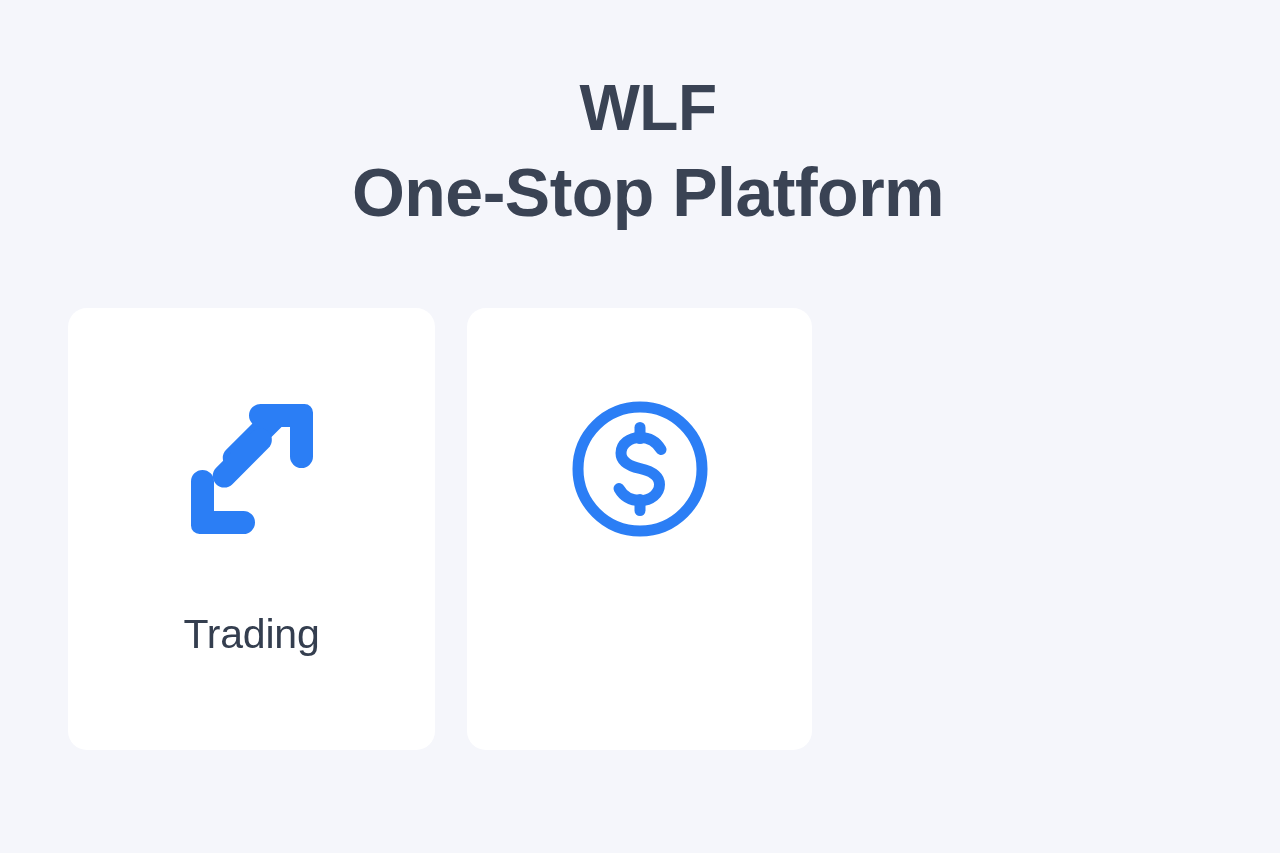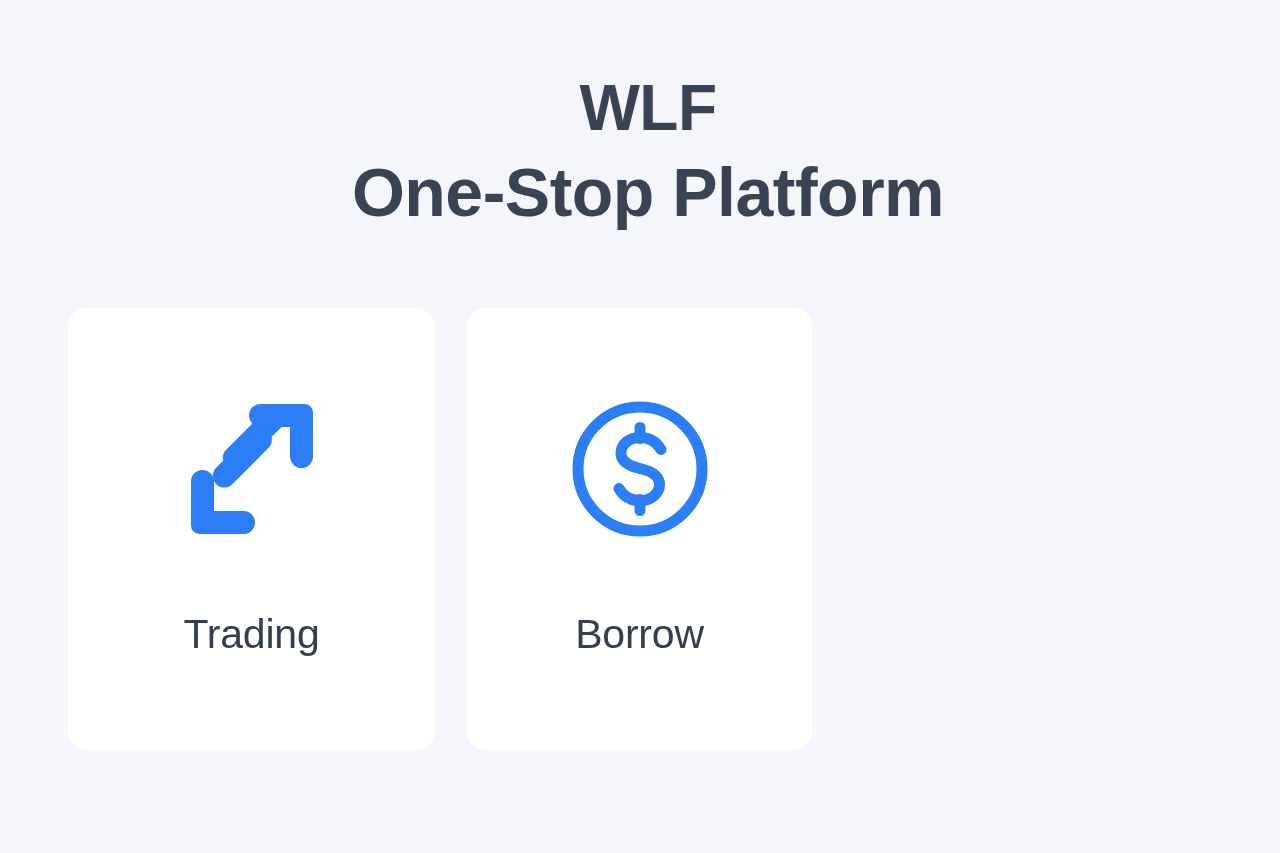--- a/index.html
+++ b/index.html
@@ -130,18 +130,17 @@
 
     <div class="card card-2">
       <div class="card-icon">
         <svg width="144" height="144" viewBox="0 0 144 144" fill="none" aria-hidden="true">
           <circle cx="72" cy="72" r="62" stroke="#2b7ef5" stroke-width="11"></circle>
           <path d="M93 52.5 C88 44 80 40.5 72 40.5 C61.5 40.5 53 47 53 56 C53 65 61 69 72 71.5 C83 74 91.5 78 91.5 87.5 C91.5 96.5 83 103.5 72 103.5 C63 103.5 55.5 99.5 51 91.5" stroke="#2b7ef5" stroke-width="11" stroke-linecap="round" stroke-linejoin="round"></path>
           <path d="M72 30.5 V41.5" stroke="#2b7ef5" stroke-width="11" stroke-linecap="round"></path>
           <path d="M72 102.5 V113.5" stroke="#2b7ef5" stroke-width="11" stroke-linecap="round"></path>
         </svg>
       </div>
-      <div class="card-label">Borrow</div>
     </div>
 
 
   </div>
 </div>
 
 </body></html>

